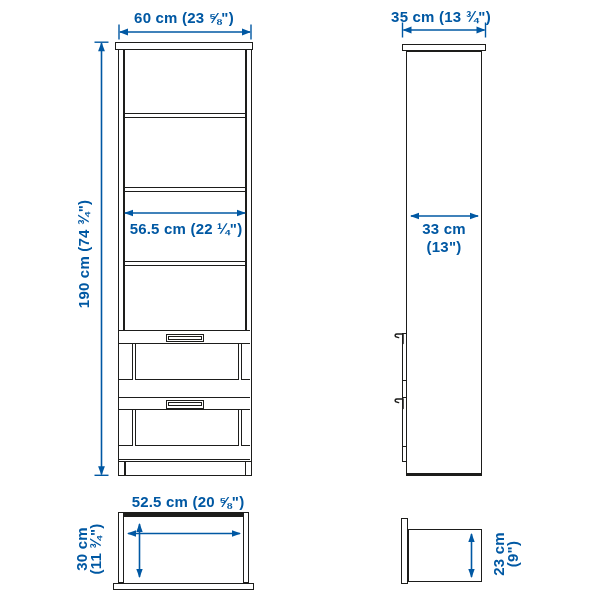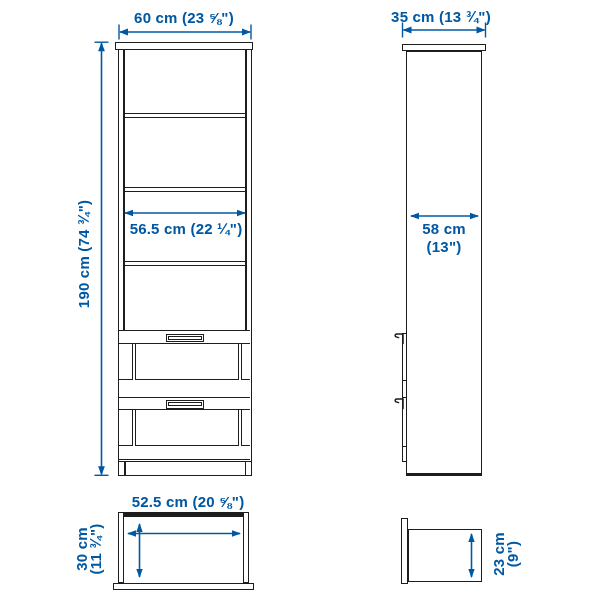--- a/index.html
+++ b/index.html
@@ -110,21 +110,21 @@
       <polygon points="4.5,9 13.5,5.6 13.5,12.4"></polygon>
       <polygon points="87.5,9 78.5,5.6 78.5,12.4"></polygon>
     </svg>
     <div class="lbl" style="left:441px;top:17px;">35 cm (13 ¾")</div>
 
     <svg class="dim" style="left:409px;top:209.5px;" width="71" height="12" viewBox="0 0 71 12">
       <line x1="2" y1="6" x2="69" y2="6"></line>
       <polygon points="1,6 10,2.8 10,9.2"></polygon>
       <polygon points="70,6 61,2.8 61,9.2"></polygon>
     </svg>
-    <div class="lbl" style="left:444px;top:229px;">58 cm</div>
+    <div class="lbl" style="left:444px;top:229px;">33 cm</div>
     <div class="lbl" style="left:444px;top:247px;">(13")</div>
   </div>
 
   <div>
     <div class="lbl" style="left:188px;top:502px;">52.5 cm (20 ⅝")</div>
     <div class="part bordered" style="left:117.5px;top:512px;width:6px;height:71px;border-width:1.5px;"></div>
     <div class="part bordered" style="left:243px;top:512px;width:6px;height:71px;border-width:1.5px;"></div>
     <div class="part fill-line" style="left:123.5px;top:512.3px;width:119.5px;height:5.2px;"></div>
     <div class="part bordered" style="left:113px;top:583px;width:140.5px;height:7.2px;border-width:1.5px;"></div>
 

